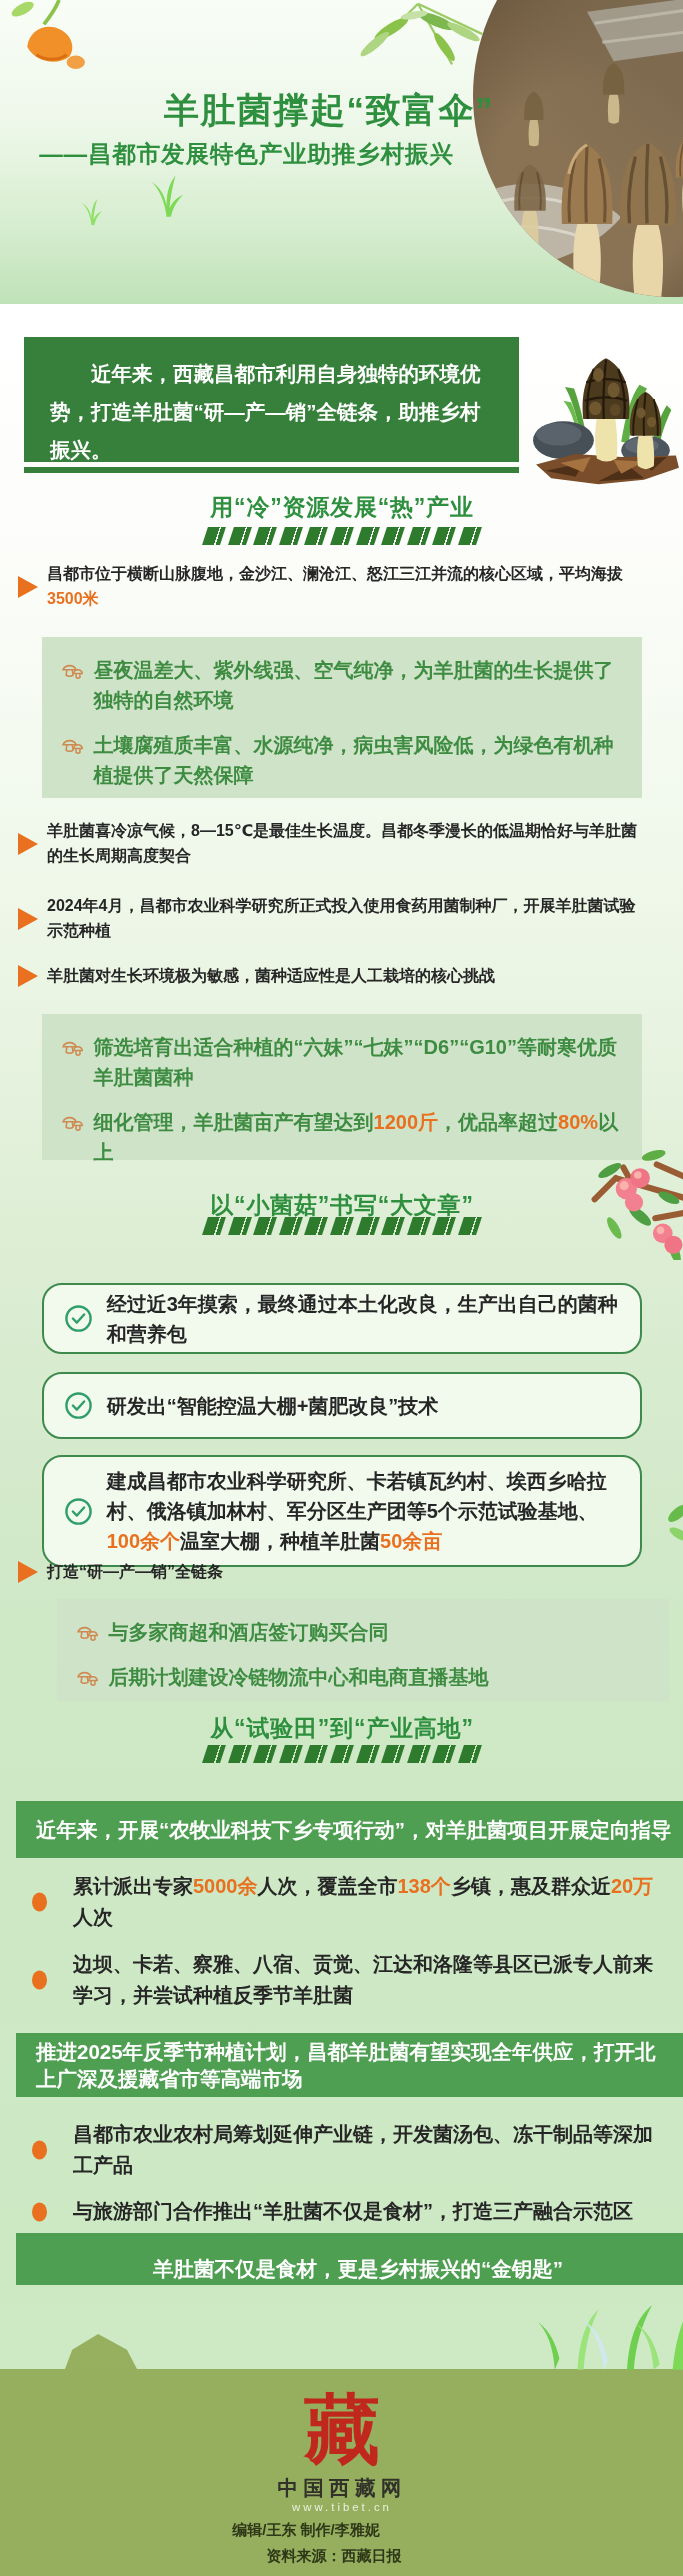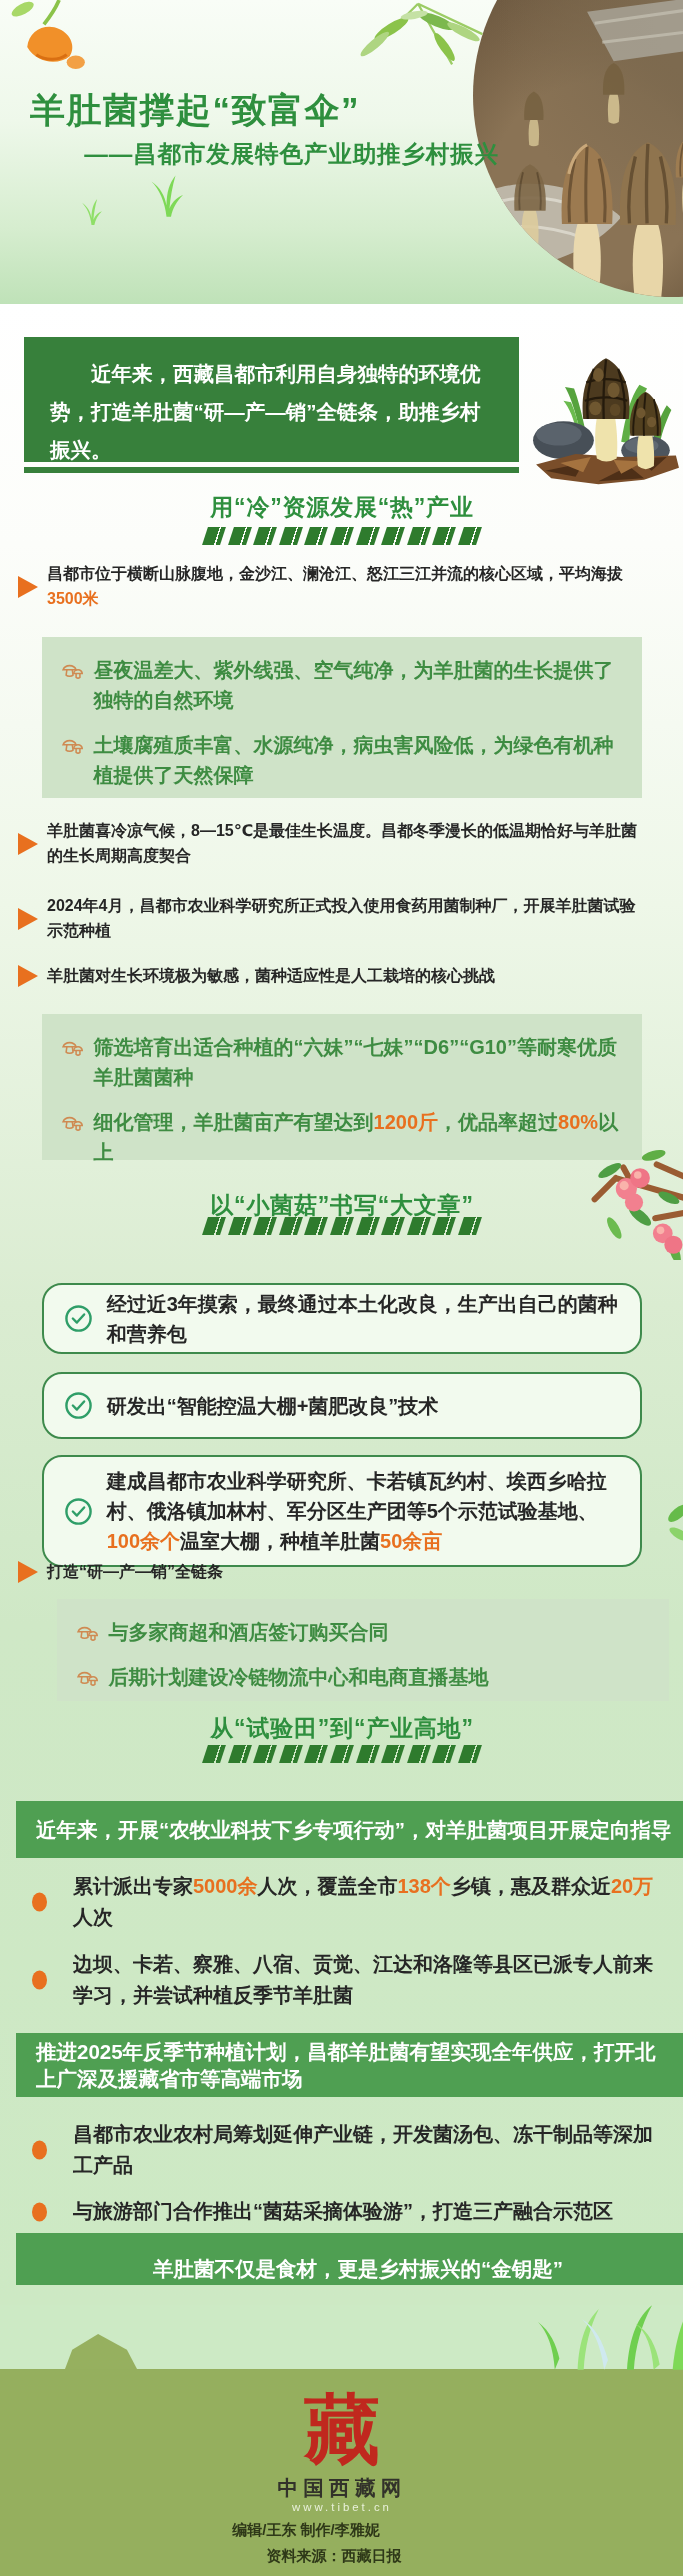--- a/index.html
+++ b/index.html
@@ -14,23 +14,23 @@
     background:linear-gradient(180deg,#ffffff 0%,#fcfdfa 12%,#eef7e8 30%,#daecd1 50%,#cfe8c6 66%,#cde9c4 100%);}
   .band{top:2305px;left:0;width:684px;height:65px;background:#cdeac5;}
   .footer{top:2369px;left:0;width:684px;height:207px;background:#95af5e;}
 
   
   .photo{left:473px;top:-106px;width:403px;height:403px;border-radius:50%;overflow:hidden;
     background:
       radial-gradient(circle at 62% 30%, #7d6a4f 0 18%, rgba(0,0,0,0) 60%),
       radial-gradient(circle at 30% 72%, #8a7355 0 25%, rgba(0,0,0,0) 65%),
       linear-gradient(160deg,#6a5740 0%,#5a4731 40%,#4a3a27 75%,#3f2f1e 100%);}
-  .title{left:30px;top:90px;width:464px;text-align:left;font-size:35px;line-height:1.15;
+  .title{left:30px;top:90px;width:464px;text-align:right;font-size:35px;line-height:1.15;
          color:#2e8f3e;letter-spacing:1.5px;}
-  .subtitle{left:20px;top:138px;width:479px;text-align:right;font-size:23.6px;color:#2e8f3e;letter-spacing:0.8px;}
+  .subtitle{left:7px;top:138px;width:479px;text-align:center;font-size:23.6px;color:#2e8f3e;letter-spacing:0.8px;}
 
   
   .intro-box{left:24px;top:337px;width:495px;height:125px;background:#37803b;
     padding:18px 26px;box-sizing:border-box;color:#fff;font-size:20.5px;line-height:1.85;}
   .intro-box p{margin:0;text-indent:2em;}
   .intro-underline{left:24px;top:467px;width:495px;height:6px;background:#37803b;}
 
   
   .sec-h{left:0;width:684px;text-align:center;font-size:23px;color:#2e8f3e;letter-spacing:0.8px;}
   .dashes{left:0;width:684px;text-align:center;}
@@ -319,21 +319,21 @@
   <div class="abs banner banner1">近年来，开展“农牧业科技下乡专项行动”，对羊肚菌项目开展定向指导</div>
 
   <div class="abs dot-item" style="top:1871px">
     <span>累计派出专家</span><span class="o">5000余</span><span>人次，覆盖全市</span><span class="o">138个</span><span>乡镇，惠及群众近</span><span class="o">20万</span><span>人次</span>
   </div>
   <div class="abs dot-item" style="top:1949px">边坝、卡若、察雅、八宿、贡觉、江达和洛隆等县区已派专人前来学习，并尝试种植反季节羊肚菌</div>
 
   <div class="abs banner banner2">推进2025年反季节种植计划，昌都羊肚菌有望实现全年供应，打开北上广深及援藏省市等高端市场</div>
 
   <div class="abs dot-item" style="top:2119px">昌都市农业农村局筹划延伸产业链，开发菌汤包、冻干制品等深加工产品</div>
-  <div class="abs dot-item" style="top:2196px">与旅游部门合作推出“菌菇采摘体验游”，打造三产融合示范区</div>
+  <div class="abs dot-item" style="top:2196px">与旅游部门合作推出“羊肚菌不仅是食材”，打造三产融合示范区</div>
 
   <div class="abs banner banner3">羊肚菌不仅是食材，更是乡村振兴的“金钥匙”</div>
 
   <div class="abs house"></div>
   <svg class="abs" style="left:532px;top:2305px" width="152" height="65" viewBox="0 0 200 85">
     <path d="M30,85 C28,55 20,35 8,22 C24,34 32,52 36,70 Z" fill="#6fcf4f"></path>
     <path d="M60,85 C62,45 72,20 88,5 C76,28 70,55 68,85 Z" fill="#9be37a"></path>
     <path d="M95,85 C90,50 80,30 65,18 C84,28 94,50 100,72 Z" fill="#cfe9ef"></path>
     <path d="M125,85 C128,40 140,14 158,0 C144,25 136,55 134,85 Z" fill="#6fcf4f"></path>
     <path d="M160,85 C158,55 150,35 136,24 C154,34 164,55 168,78 Z" fill="#9be37a"></path>

